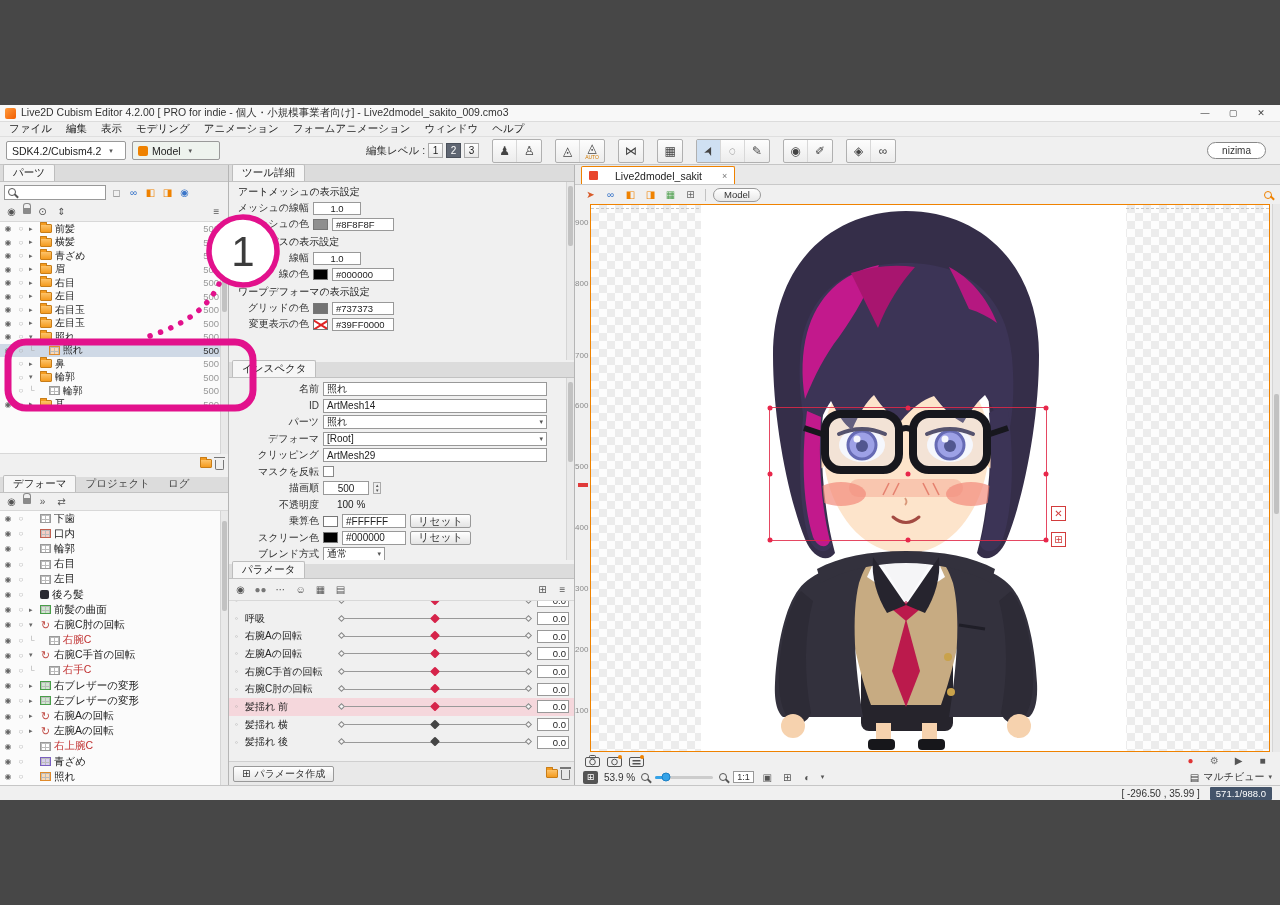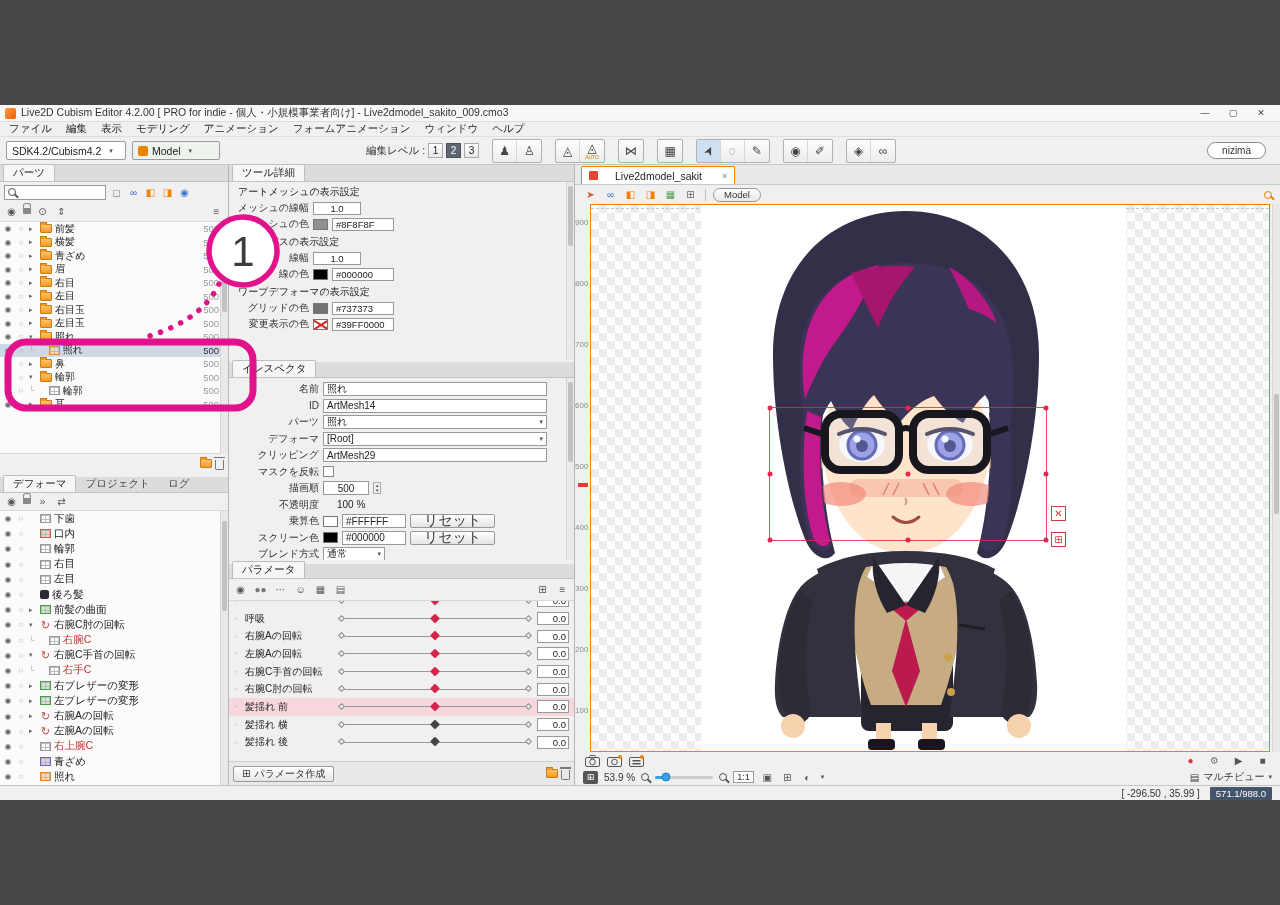--- a/index.html
+++ b/index.html
@@ -88,21 +88,21 @@
 .swatch.noneSw{background:#fff}
 .swatch.noneSw::before,.swatch.noneSw::after{content:"";position:absolute;left:-2px;top:4px;width:18px;height:1.6px;background:#e02424}
 .swatch.noneSw::before{transform:rotate(32deg)}.swatch.noneSw::after{transform:rotate(-32deg)}
 .insrow{height:16.5px;display:flex;align-items:center;font-size:10px;gap:4px;padding-right:6px}
 .ilabel{width:90px;text-align:right;color:#333;flex:0 0 auto}
 .ifield{border:1px solid #999;background:#fff;height:14px;display:flex;align-items:center;padding:0 3px;font-size:10px}
 .wfull{width:224px}
 .ifield .caret{margin-left:auto;font-size:7px;color:#555}
 .cb{width:11px;height:11px;border:1px solid #888;background:#fff}
 .spins{display:inline-flex;flex-direction:column;font-size:4.5px;color:#555;line-height:5px;border:1px solid #aaa;background:#eee;padding:0 1px}
-.rstbtn{border:1px solid #999;background:linear-gradient(#fff,#e4e4e4);font-size:14px;padding:0 13px;height:14px;display:inline-flex;align-items:center;border-radius:2px;color:#333}
+.rstbtn{border:1px solid #999;background:linear-gradient(#fff,#e4e4e4);font-size:11px;padding:0 7px;height:14px;display:inline-flex;align-items:center;border-radius:2px;color:#333}
 
 .prow{height:17.7px;display:flex;align-items:center;font-size:10px;padding:0 5px 0 6px}
 .prow.hl{background:#f5d7dc}
 .pdot{width:10px;color:#999;font-size:8px;flex:0 0 auto}
 .pname{width:88px;white-space:nowrap;overflow:hidden;color:#222;flex:0 0 auto}
 .ptrack{flex:1;height:1px;background:#999;position:relative;margin:0 8px}
 .ptrack .end{position:absolute;top:-2.5px;width:5px;height:5px;border:1px solid #888;background:#f4f4f4;transform:rotate(45deg)}
 .end.l{left:-2px}.end.r{right:-2px}
 .knob{position:absolute;left:50%;top:-3.5px;width:7px;height:7px;background:#d6244a;transform:translateX(-50%) rotate(45deg);border-radius:1px}
 .knob.dark{background:#454545}
@@ -806,21 +806,21 @@
           <span class="vsep"></span>
           <span class="solo">Model</span>
           <span class="spacer"></span>
           <span class="mag orange"></span>
         </div>
 
         <div id="canvas-ruler">
             <span class="rtick"></span>
             <div class="rlabel" style="top: 53px;">900</div>
             <div class="rlabel" style="top: 114px;">800</div>
-            <div class="rlabel" style="top: 175px;">700</div>
+            <div class="rlabel" style="top: 186px;">700</div>
             <div class="rlabel" style="top: 236px;">600</div>
             <div class="rlabel" style="top: 297px;">500</div>
             <div class="rlabel" style="top: 358px;">400</div>
             <div class="rlabel" style="top: 419px;">300</div>
             <div class="rlabel" style="top: 480px;">200</div>
             <div class="rlabel" style="top: 541px;">100</div>
           </div>
 
         <div class="viewport">
           <div class="artline"></div>

